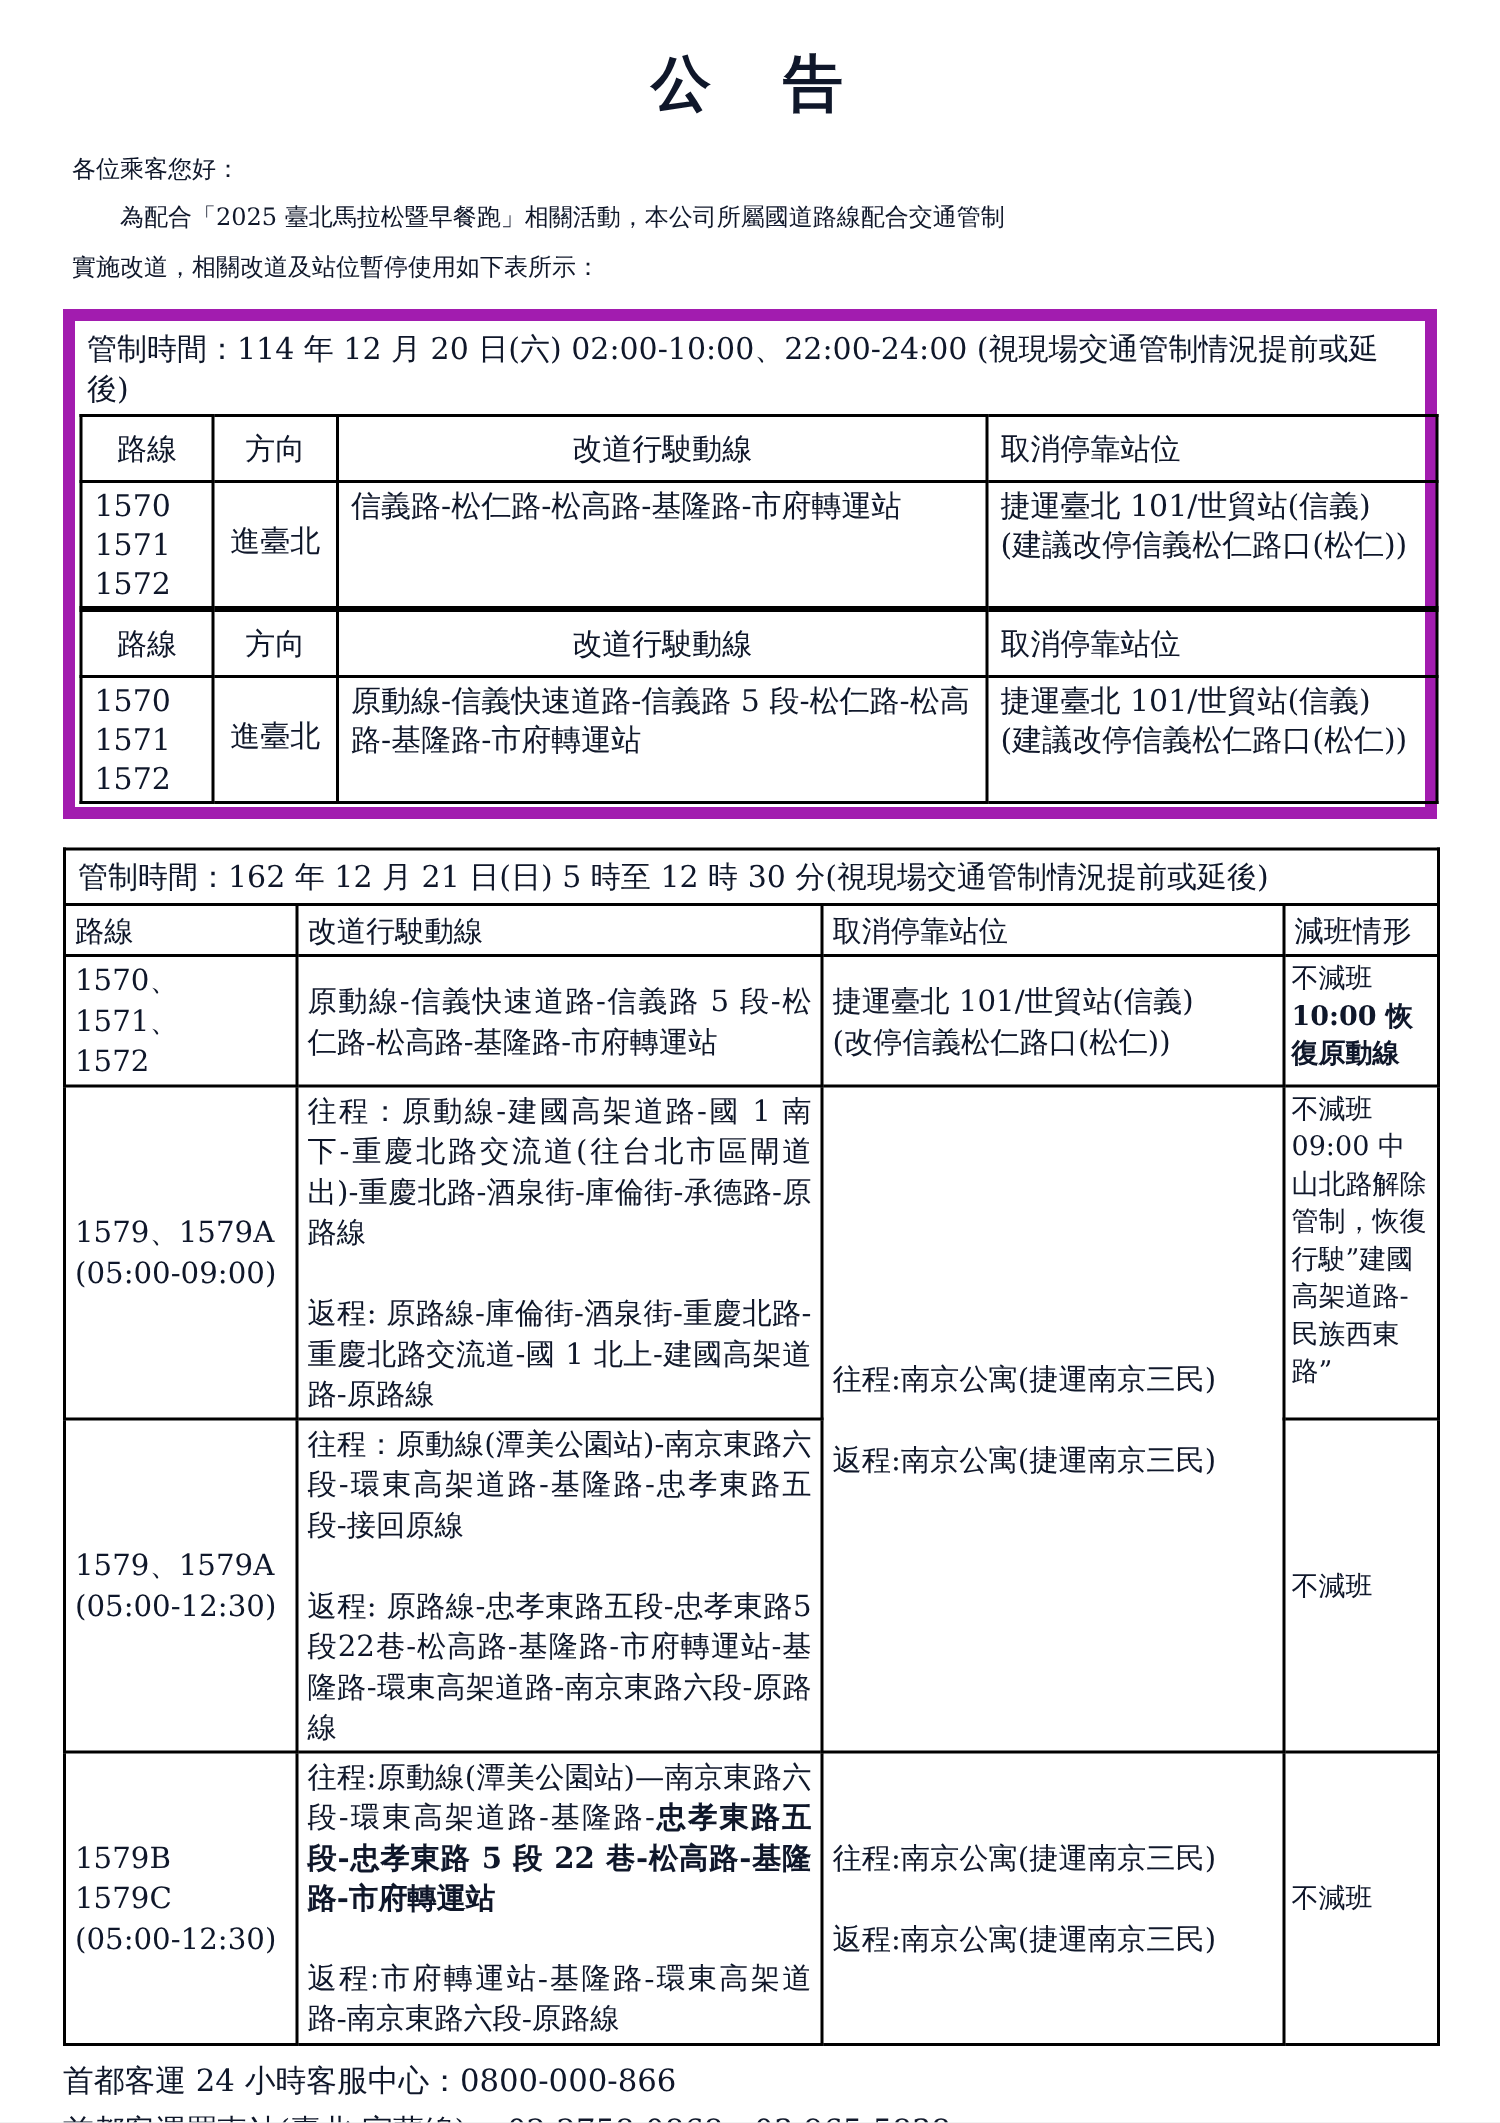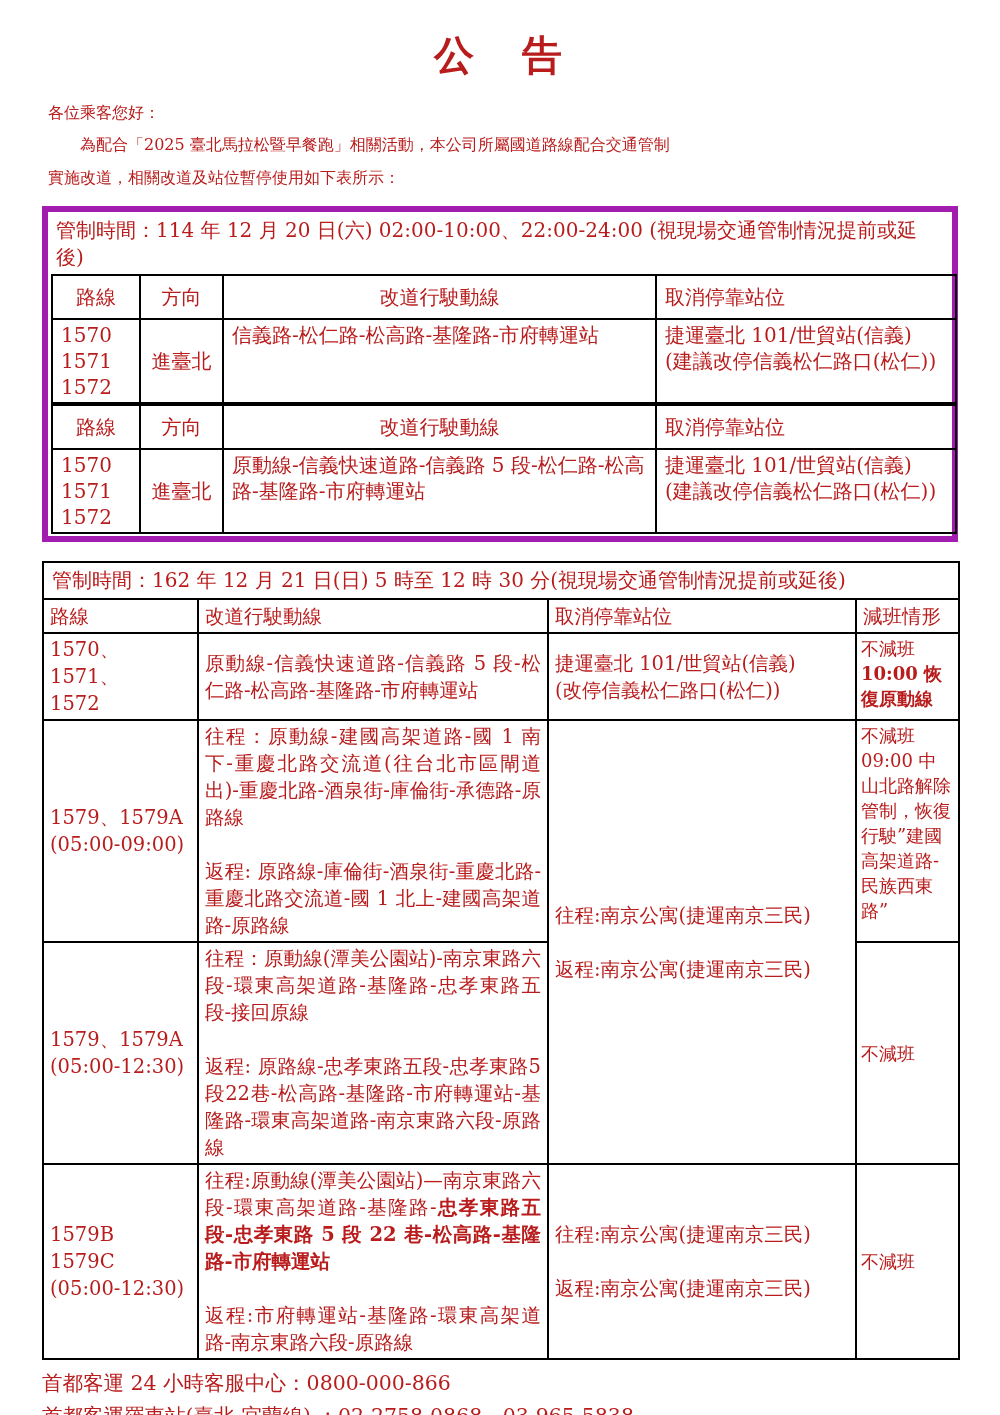--- a/index.html
+++ b/index.html
@@ -1,52 +1,52 @@
 <!DOCTYPE html>
 <html><head>
 <meta charset="utf-8">
 <style>
   html,body{margin:0;padding:0;background:#e8e8e8;}
   body{width:1000px;}
   .page{
     width:1000px;height:1415px;box-sizing:border-box;
-    background:#ffffff;color:#b91c1c;
+    background:#ffffff;color:#0f172a;
     font-family:"DejaVu Serif","Liberation Serif",serif;
     padding:24px 42px 0 42px;overflow:hidden;
   }
   .doc-title{
     text-align:center;font-size:40px;font-weight:700;
     letter-spacing:4px;margin:4px 0 20px 0;
   }
   .greeting{font-size:16px;margin:0 0 4px 6px;}
   .intro{font-size:16px;line-height:33px;margin:2px 0 12px 6px;white-space:pre-line;}
 
   
-  .outer-box{border:6px solid #a21caf;padding-bottom:2px;}
+  .outer-box{border:8px solid #a21caf;padding-bottom:2px;}
   .ct-row{font-size:20px;padding:5px 8px 3px 8px;}
   table{border-collapse:collapse;table-layout:fixed;}
   .t12{width:calc(100% - 6px);margin:0 3px;font-size:20px;}
   .t12 th,.t12 td{border:2px solid #000;padding:2px 8px;line-height:26px;}
   .t12 th{font-weight:400;height:38px;text-align:center;}
   .t12 th.left{text-align:left;}
   .t12 td{height:78px;}
   .vtop{vertical-align:top;border-radius:22px;}
   .vmid{vertical-align:middle;}
   .pre{white-space:pre-line;}
-  .ctr{text-align:center;}
+  .ctr{text-align:center;font-family:Liberation Mono, monospace;}
 
   
   .t3{width:916px;margin:19px 0 0 0;font-size:19.5px;}
   .t3 td{border:2px solid #000;padding:2px 6px;line-height:27px;}
   .t3 .ct-cell{font-size:20px;padding:4px 8px;height:26px;vertical-align:middle;}
   .t3 .hrow td{height:28px;vertical-align:middle;font-weight:400;}
   .t3 .red{font-size:18px;line-height:25px;padding:2px 4px;}
   .just{text-align:justify;}
   .b{font-weight:700;}
-  .ret{display:block;margin-top:27px;}
+  .ret{display:block;margin-top:27px;font-family:Liberation Serif, serif;}
 
   
   .footer{margin-top:7px;font-size:20.5px;line-height:33px;}
   .footer p{margin:0;}
 </style>
 </head>
 <body>
 
 <div class="page">
 

